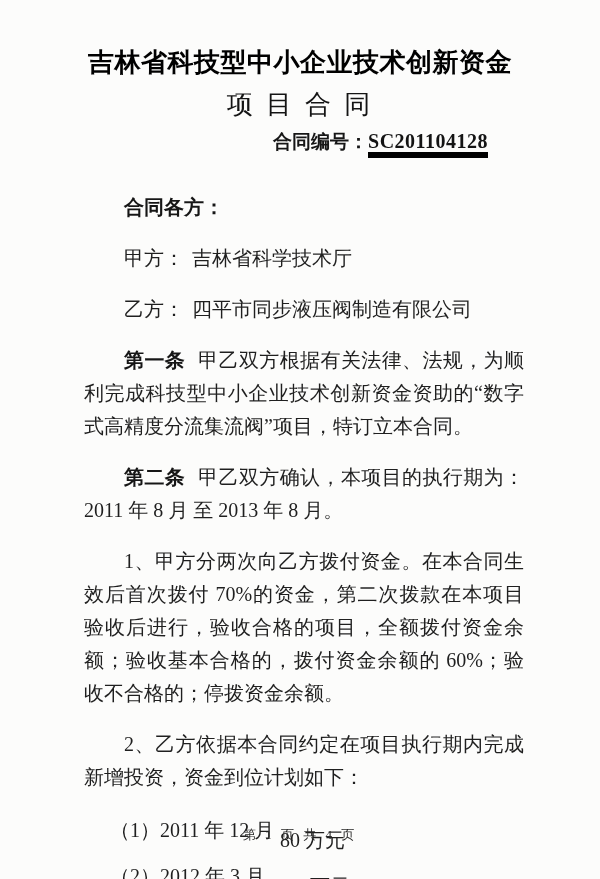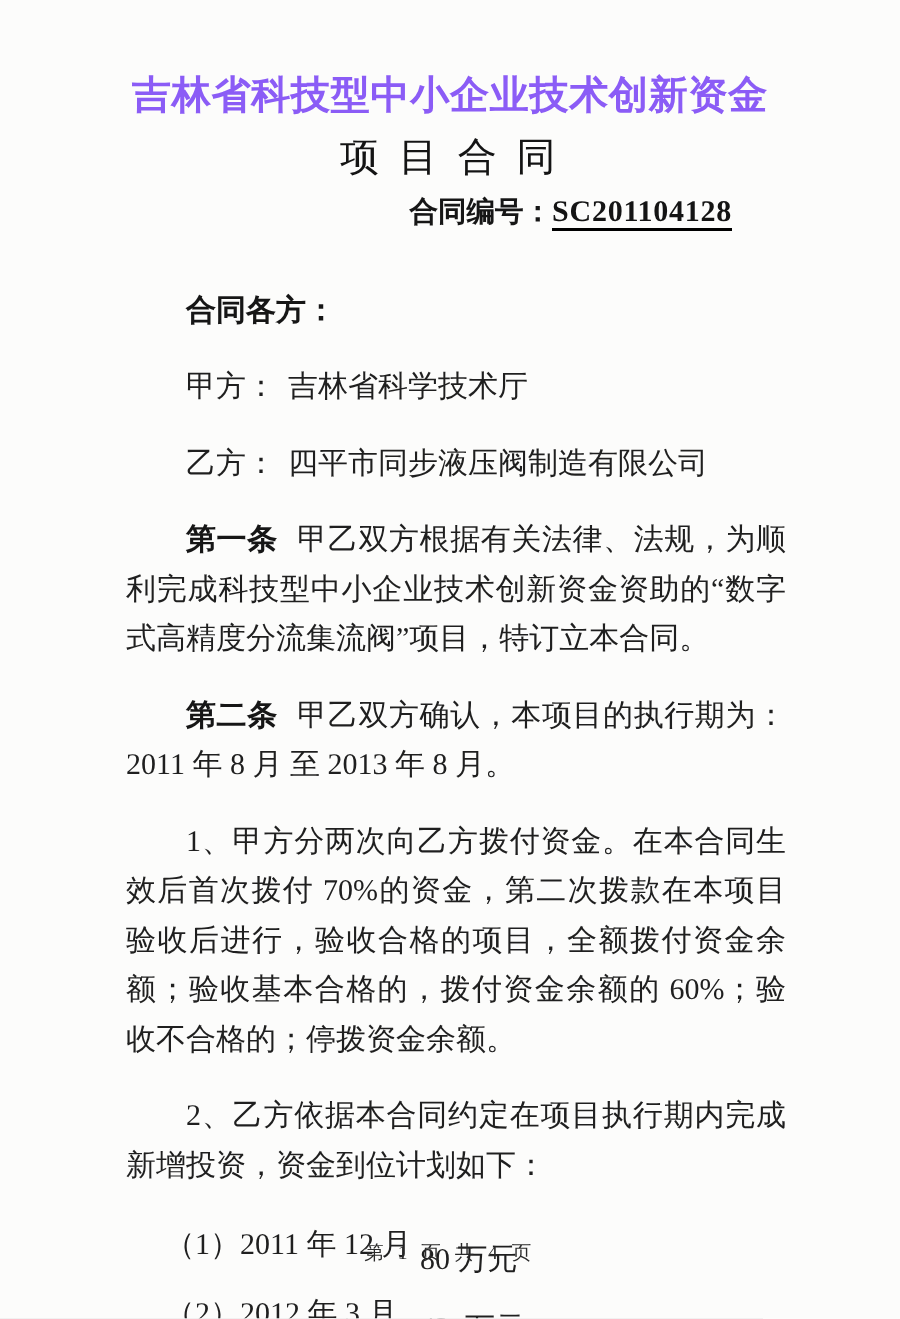--- a/index.html
+++ b/index.html
@@ -14,26 +14,26 @@
     margin: 0 auto;
     background: #fcfcfb;
     color: #1f1f1f;
     font-family: "Liberation Serif", serif;
     overflow: hidden;
     box-sizing: border-box;
     padding-top: 46px;
   }
   
   .title1 {
-    font-family: Liberation Serif, serif;
+    font-family: Liberation Mono, monospace;
     font-weight: 700;
     font-size: 26px;
     line-height: 36px;
     text-align: center;
-    color: #8b5cf6;
+    color: #000000;
     letter-spacing: 0.5px;
   }
   .title2 {
     font-family: "Liberation Sans", sans-serif;
     font-weight: 400;
     font-size: 26px;
     line-height: 36px;
     text-align: center;
     color: #141414;
     letter-spacing: 3px;
@@ -52,21 +52,21 @@
     font-family: "Liberation Sans", sans-serif;
     font-weight: 700;
     color: #161616;
   }
   .cn-value {
     font-family: "Liberation Serif", serif;
     font-weight: 700;
     font-size: 20px;
     color: #141414;
     letter-spacing: 0.5px;
-    border-bottom: 2px solid #000000;
+    border-bottom: 6px solid #000000;
     padding-bottom: 0px;
   }
   
   .body {
     margin-top: 36px;
     padding: 0 58px 0 66px;
     font-size: 20px;
     line-height: 33px;
     text-align: justify;
   }

